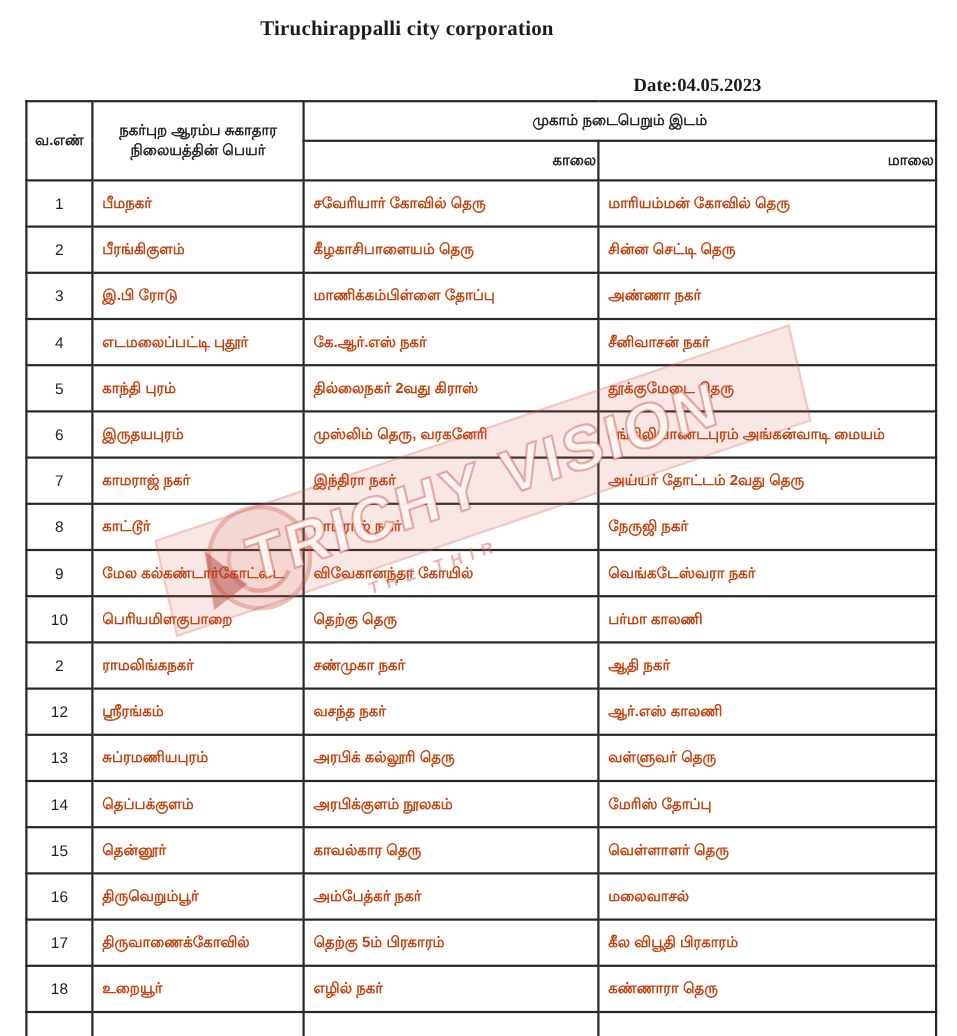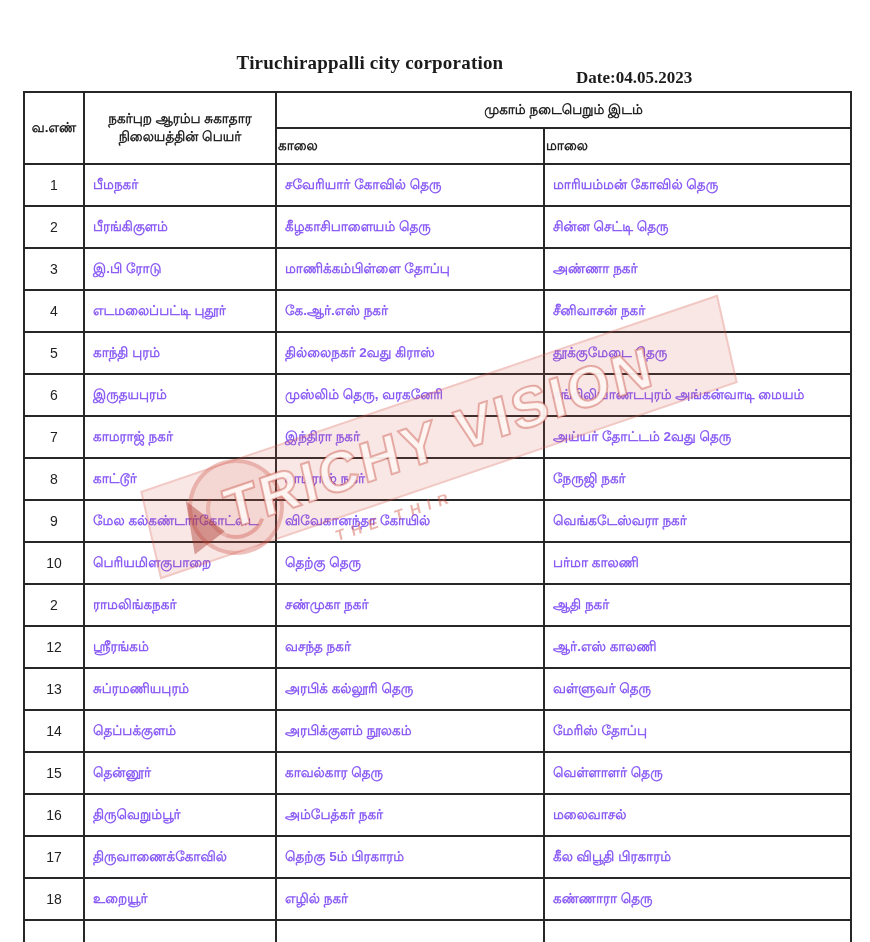--- a/index.html
+++ b/index.html
@@ -1,45 +1,45 @@
 <!DOCTYPE html>
 <html><head>
 <meta charset="utf-8">
 <style>
   html,body { margin:0; padding:0; }
   body {
     width:870px; height:942px; position:relative; overflow:hidden;
     background:#ffffff; font-family:"Liberation Serif", serif;
   }
   
-  .title-block { position:absolute; top:16px; left:0; width:740px; text-align:center;margin-top:36px; }
+  .title-block { position:absolute; top:16px; left:0; width:740px; text-align:center; }
   .title-line1 { font-size:19px; font-weight:bold; color:#1b1b1b; letter-spacing:.2px; }
   .title-line2 { font-size:18px; font-weight:bold; color:#1b1b1b; margin-top:4px; }
   .date-line   { position:absolute; top:68px; left:576px; font-size:17px; font-weight:bold; color:#1b1b1b; }
 
   
   table.camp {
     position:absolute; left:23px; top:91px; width:827px;
     border-collapse:collapse; table-layout:fixed;
   }
   table.camp th, table.camp td {
     border:2px solid #272727; overflow:hidden;
     font-family:"Liberation Sans", sans-serif;
   }
   th.h-main {
     font-size:13.5px; font-weight:bold; color:#222; text-align:center;
     height:32px; vertical-align:middle; line-height:1.35;
   }
-  th.h-sub { font-size:13.5px; font-weight:bold; color:#222; text-align:left; height:32px; }
+  th.h-sub { font-size:13.5px; font-weight:bold; color:#222; text-align:right; height:32px; }
   td.c-no {
     text-align:center; font-family:"Liberation Serif", serif;
     font-size:14px; color:#222; font-weight:normal;
   }
   td.c-txt {
-    font-size:13.5px; font-weight:600; color:#8b5cf6;
+    font-size:13.5px; font-weight:600; color:#c2410c;
     padding:2px 6px 2px 8px; vertical-align:middle; line-height:1.25;
   }
   tr.data-row { height:42px; }
   tr.stub-row td { border-top:2px solid #272727; border-bottom:none; height:26px; }
 
   
   .watermark { position:absolute; left:0; top:0; width:870px; height:942px;
     pointer-events:none; z-index:6; }
   .wm-band {
     position:absolute; left:134px; top:392px; width:606px; height:86px;

